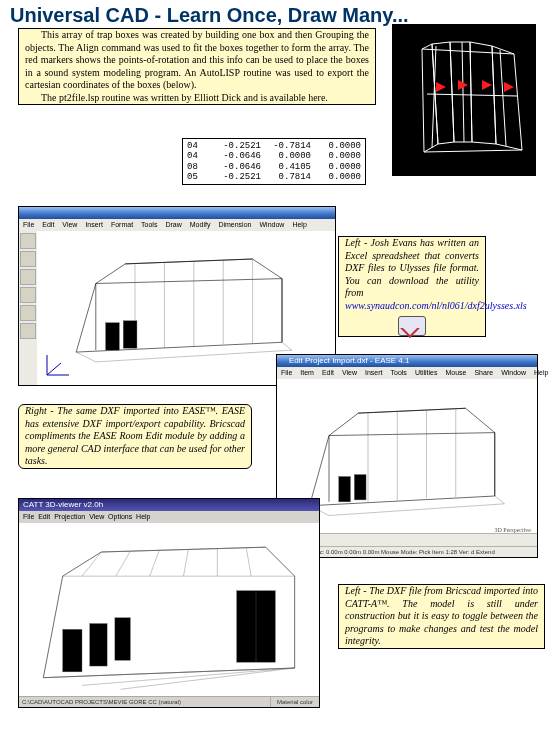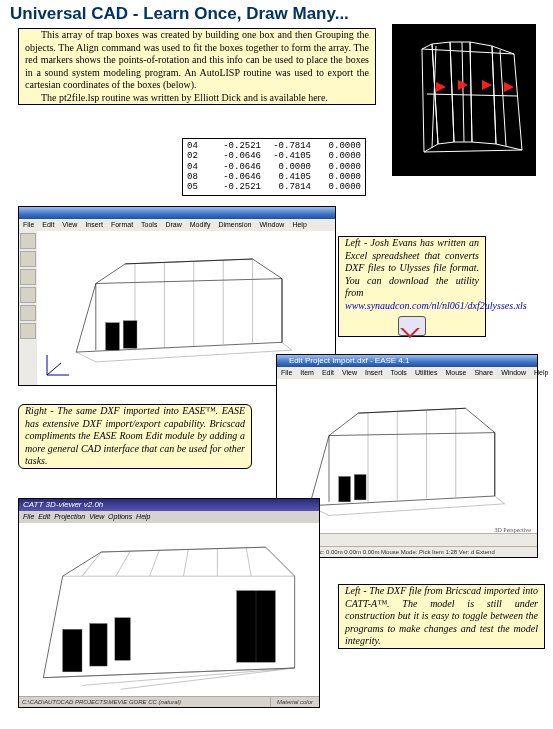--- a/index.html
+++ b/index.html
@@ -11,21 +11,21 @@
     font-family: "Times New Roman", Times, serif;
     color: #000;
   }
   body { position: relative; }
   .abs { position: absolute; box-sizing: border-box; }
 
   .title {
     left: 10px; top: 4px;
     font-family: Tahoma, Verdana, Arial, sans-serif;
     font-weight: bold;
-    font-size: 17px;
+    font-size: 20px;
     color: #003466;
   }
 
   
   .ybox {
     background: #fffac8;
     border: 1px solid #000;
     padding: 0 6px;
     font-size: 10px;
     line-height: 1.25;
@@ -173,21 +173,20 @@
       <polygon points="44,58 54,63 44,68"></polygon>
       <polygon points="66,56 76,61 66,66"></polygon>
       <polygon points="90,56 100,61 90,66"></polygon>
       <polygon points="112,58 122,63 112,68"></polygon>
     </g>
   </svg>
 </div>
 
 <div class="abs coord-table" style="left:182px; top:138px;">
   <div class="coord-row"><span class="c0">04</span><span class="c1">-0.2521</span><span class="c2">-0.7814</span><span class="c3">0.0000</span></div>
-  <div class="coord-row"><span class="c0">02</span><span class="c1">-0.0646</span><span class="c2">-0.4105</span><span class="c3">0.0000</span></div>
   <div class="coord-row"><span class="c0">04</span><span class="c1">-0.0646</span><span class="c2">0.0000</span><span class="c3">0.0000</span></div>
   <div class="coord-row"><span class="c0">08</span><span class="c1">-0.0646</span><span class="c2">0.4105</span><span class="c3">0.0000</span></div>
   <div class="coord-row"><span class="c0">05</span><span class="c1">-0.2521</span><span class="c2">0.7814</span><span class="c3">0.0000</span></div>
 </div>
 
 <div class="abs shot" style="left:18px; top:206px; width:318px; height:180px;">
   <div class="tb"></div>
   <div class="menub">
     <span>File</span><span>Edit</span><span>View</span><span>Insert</span><span>Format</span><span>Tools</span><span>Draw</span><span>Modify</span><span>Dimension</span><span>Window</span><span>Help</span>
   </div>
@@ -258,21 +257,21 @@
       <line class="light" x1="180" y1="31" x2="180" y2="121"></line>
       <rect class="light" x="60" y="100" width="12" height="26"></rect>
       <rect class="light" x="76" y="98" width="12" height="26"></rect>
     </svg>
     <div style="position:absolute; right:6px; bottom:2px; font-family:Tahoma; font-size:6px; color:#555;">3D Perspective</div>
   </div>
   <div class="ease-ruler"></div>
   <div class="sbar">Item   Picked Loc:   0.00m   0.00m   0.00m  Mouse Mode:  Pick Item   1:28   Ver:   d   Extend</div>
 </div>
 
-<div class="abs shot" style="left:18px; top:498px; width:302px; height:210px;font-style:italic;">
+<div class="abs shot" style="left:18px; top:498px; width:302px; height:210px;">
   <div class="catt-title">CATT 3D-viewer v2.0h</div>
   <div class="catt-menu">
     <span>File</span>&nbsp;&nbsp;<span>Edit</span>&nbsp;&nbsp;<span>Projection</span>&nbsp;&nbsp;<span>View</span>&nbsp;&nbsp;<span>Options</span>&nbsp;&nbsp;<span>Help</span>
   </div>
   <div class="catt-canvas">
     <svg class="wire" viewBox="0 0 300 180" style="width:100%;height:100%">
 
       <polyline points="20,160 280,150 280,55 250,25 80,30 40,55 20,160"></polyline>
       <polyline class="light" points="40,55 280,55"></polyline>
       <polyline class="light" points="80,30 250,25"></polyline>

